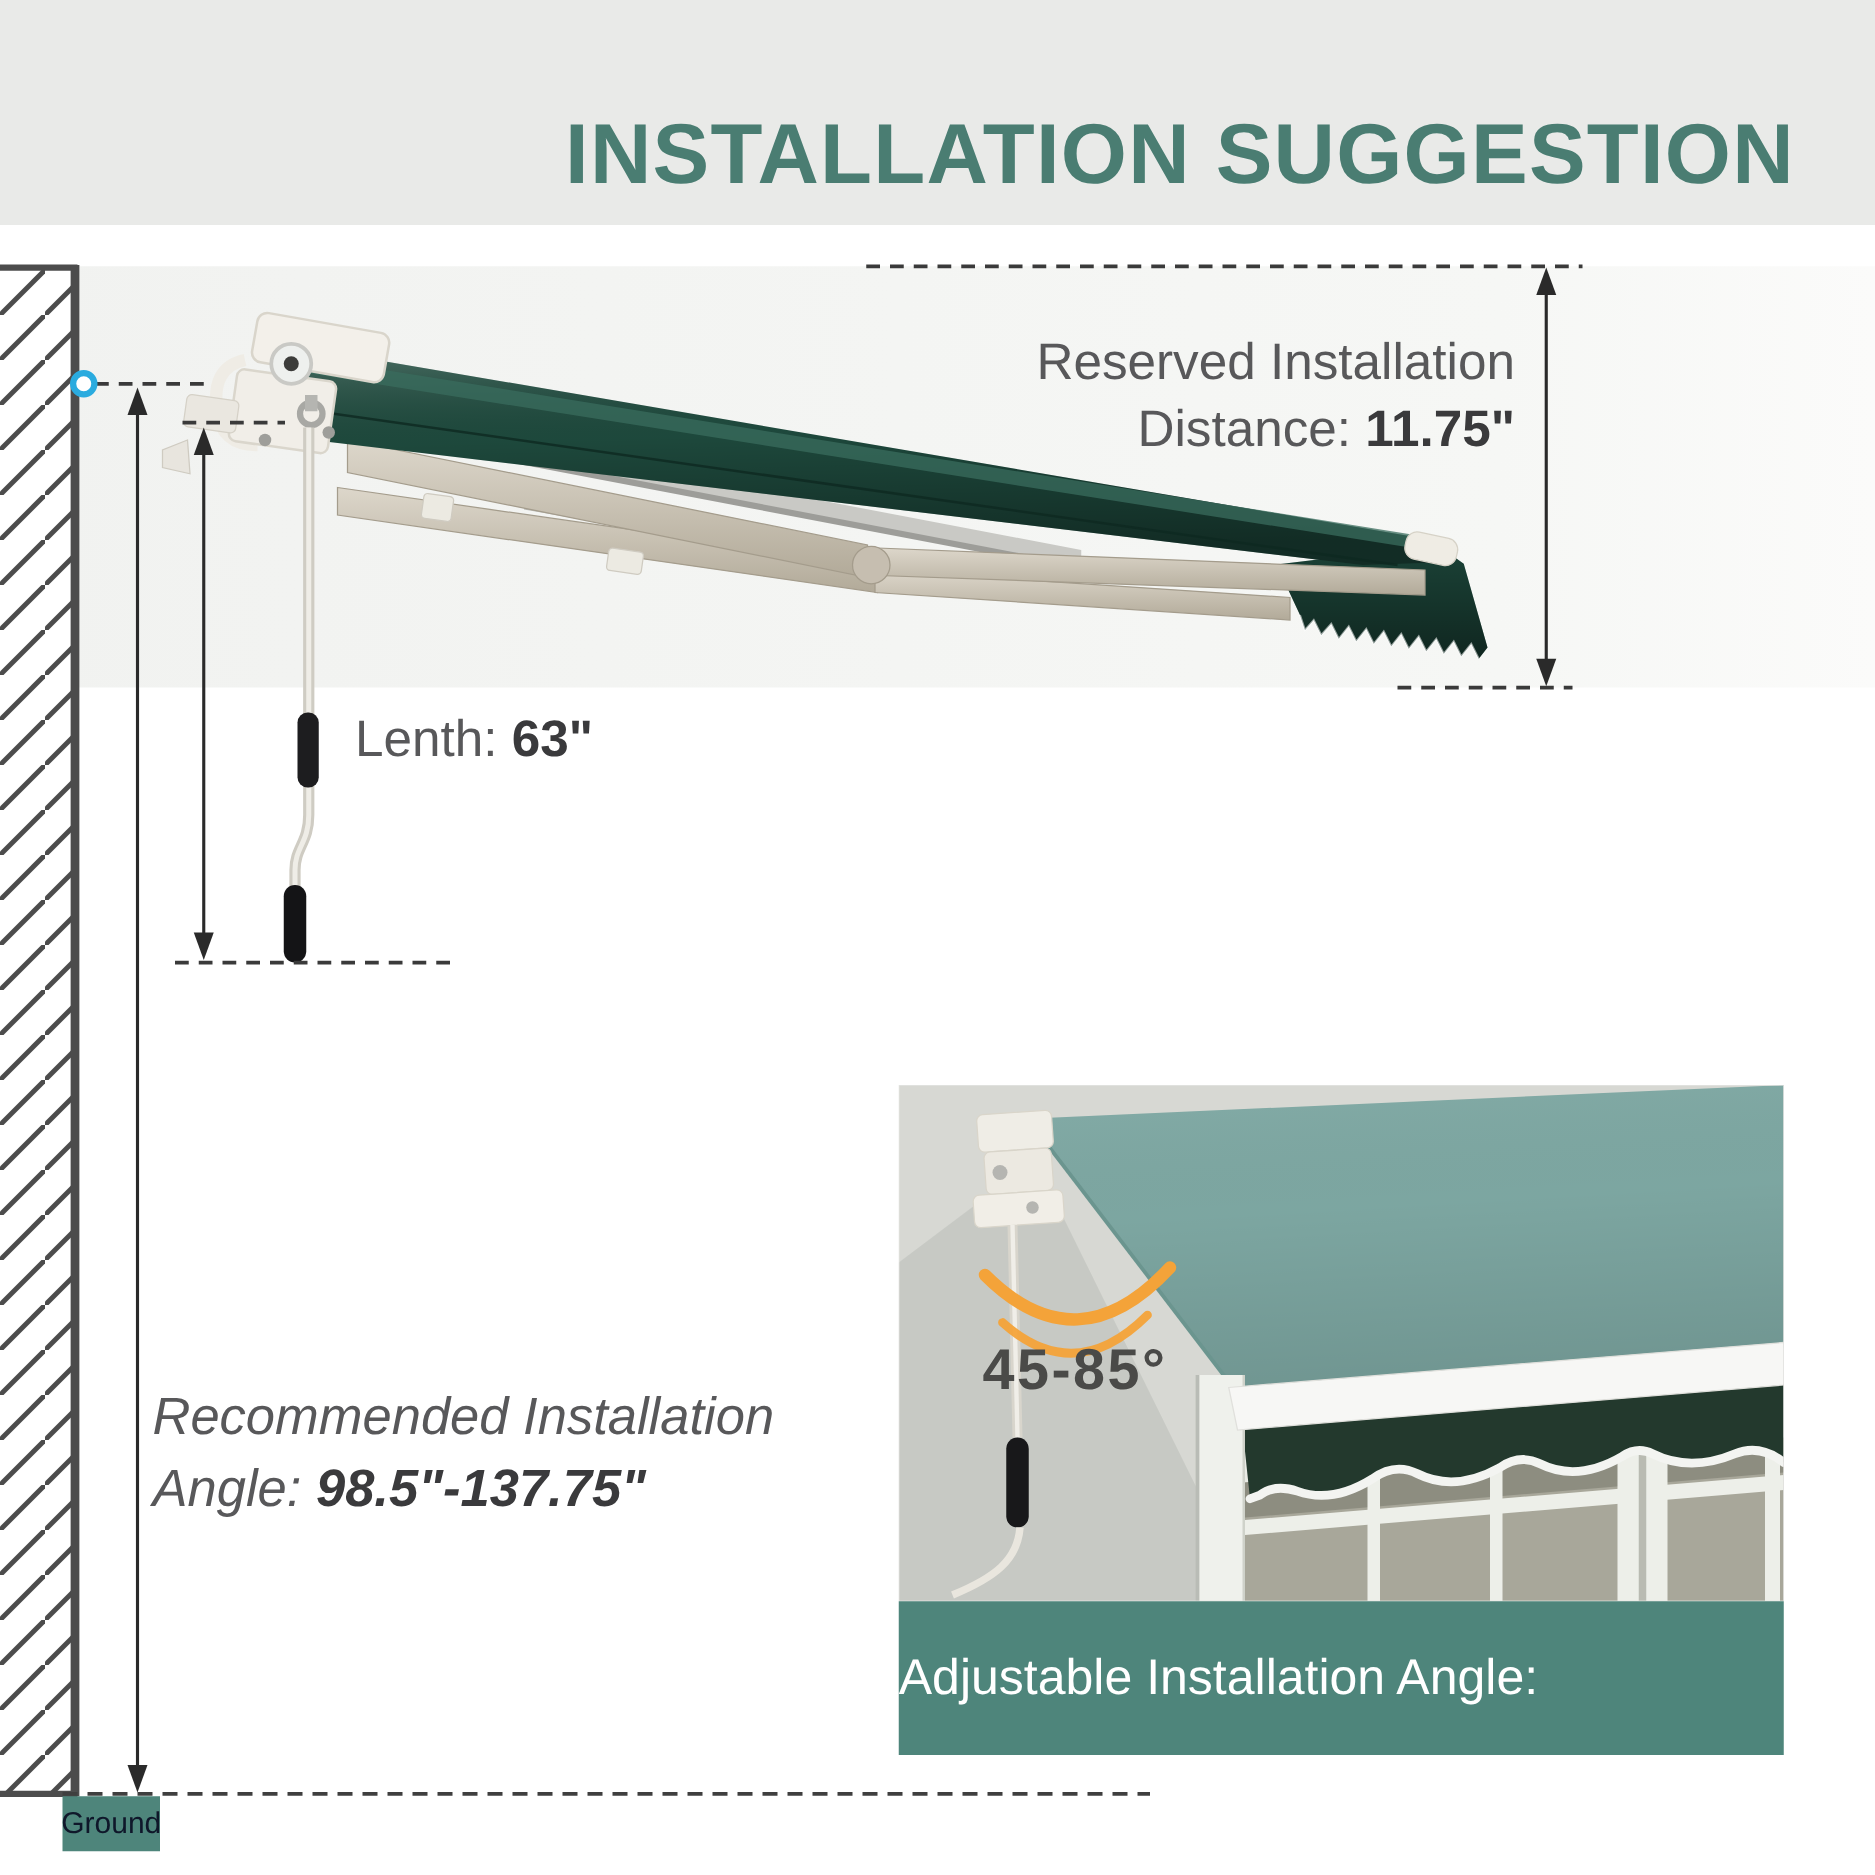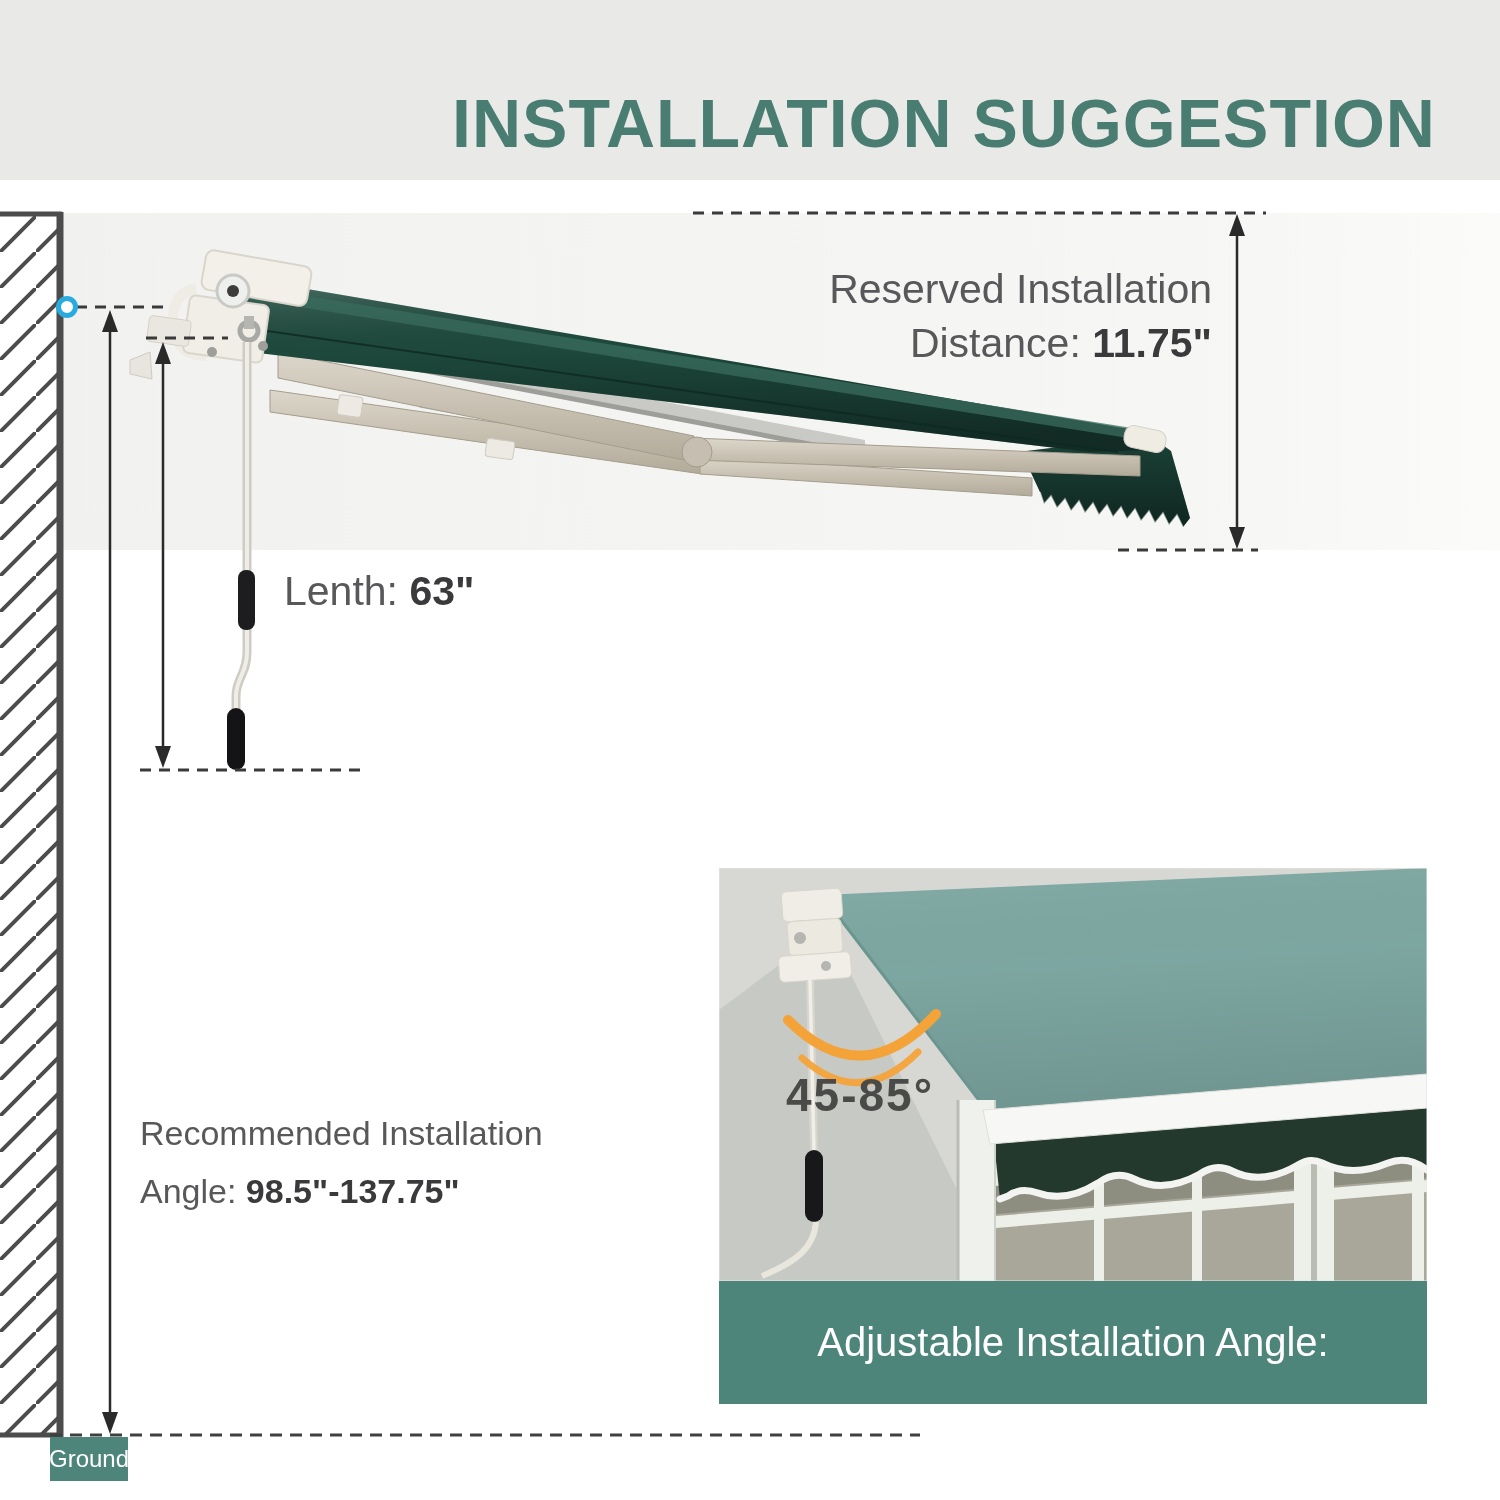--- a/index.html
+++ b/index.html
@@ -8,28 +8,28 @@
        --c-title:#4a7d72; --c-banner:#4e857b; --c-fabric:#1f4c3f;
        --c-inset-fabric:#7ea8a3; --c-arc:#f4a339; --c-marker:#2aabdf;}
   .hdr{position:absolute;left:0;top:0;width:1500px;height:180px;background:#e9eae8;}
   .title{position:absolute;left:420px;top:44px;width:1048px;text-align:center;
          font-size:68px;font-weight:700;letter-spacing:1px;color:var(--c-title);margin-top:40px;}
   svg{position:absolute;left:0;top:0;}
   .lbl{position:absolute;color:#58585a;font-size:41px;line-height:55px;}
   .lbl b{color:#3a3a3c;font-weight:700;}
   .reserved{right:288px;top:262px;text-align:right;line-height:54px;}
   .crank{left:284px;top:564px;}
-  .height{left:140px;top:1104px;line-height:58px;font-size:34px;}
+  .height{left:122px;top:1104px;line-height:58px;font-size:42px;font-style:italic;}
   .angle{position:absolute;left:786px;top:1068px;font-size:46px;font-weight:700;color:#4a4a48;letter-spacing:2px;}
   .banner{position:absolute;left:719px;top:1281px;width:708px;height:123px;
           background:var(--c-banner);color:#ffffff;display:flex;flex-direction:column;
-          align-items:center;justify-content:center;font-size:40px;line-height:55px;}
+          align-items:flex-start;justify-content:center;font-size:40px;line-height:55px;}
   .banner b{font-weight:700;}
   .ground{position:absolute;left:50px;top:1437px;width:78px;height:44px;background:var(--c-banner);
-          color:#ffffff;font-size:24px;display:flex;align-items:center;justify-content:center;}
+          color:#0f172a;font-size:24px;display:flex;align-items:center;justify-content:center;}
 </style>
 </head>
 <body style="--c-title: #4a7d72; --c-banner: #4e857b; --c-fabric: #1f4c3f; --c-inset-fabric: #7ea8a3; --c-arc: #f4a339; --c-marker: #2aabdf;">
 
 <div class="hdr"></div>
 <div class="title">INSTALLATION SUGGESTION</div>
 
 <svg width="1500" height="1500" viewBox="0 0 1500 1500">
   <defs>
     <pattern id="hatch" width="36" height="36" patternUnits="userSpaceOnUse">

